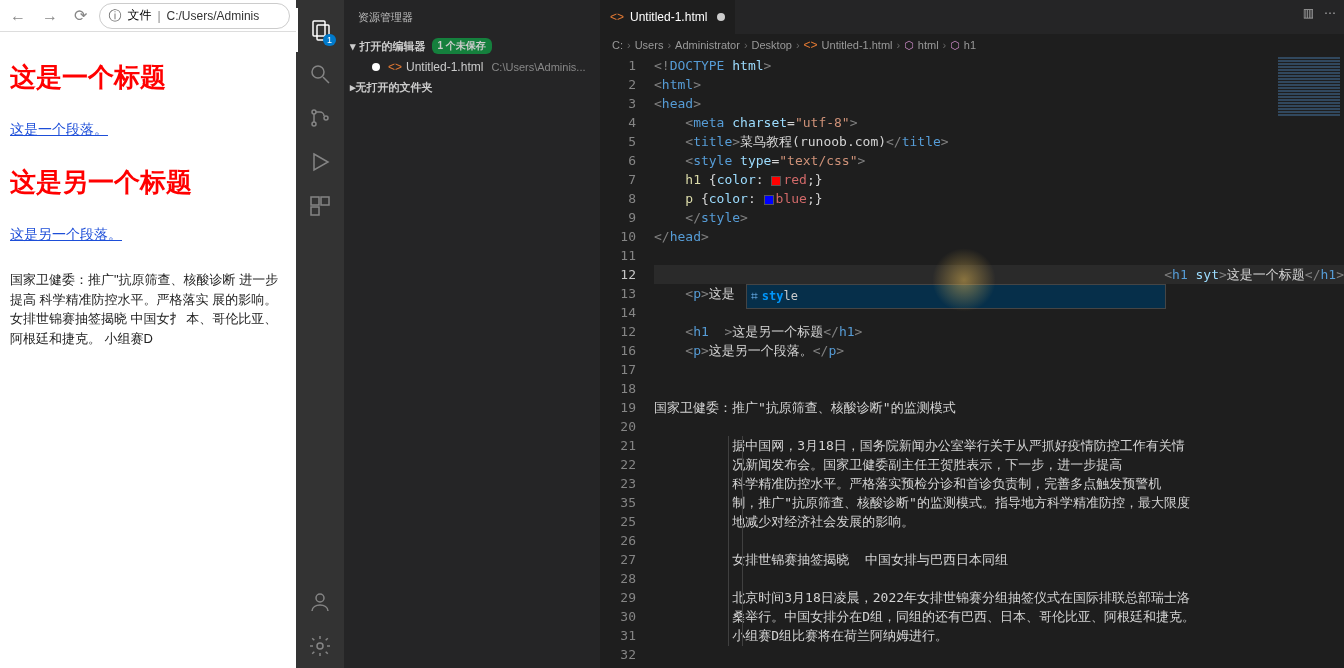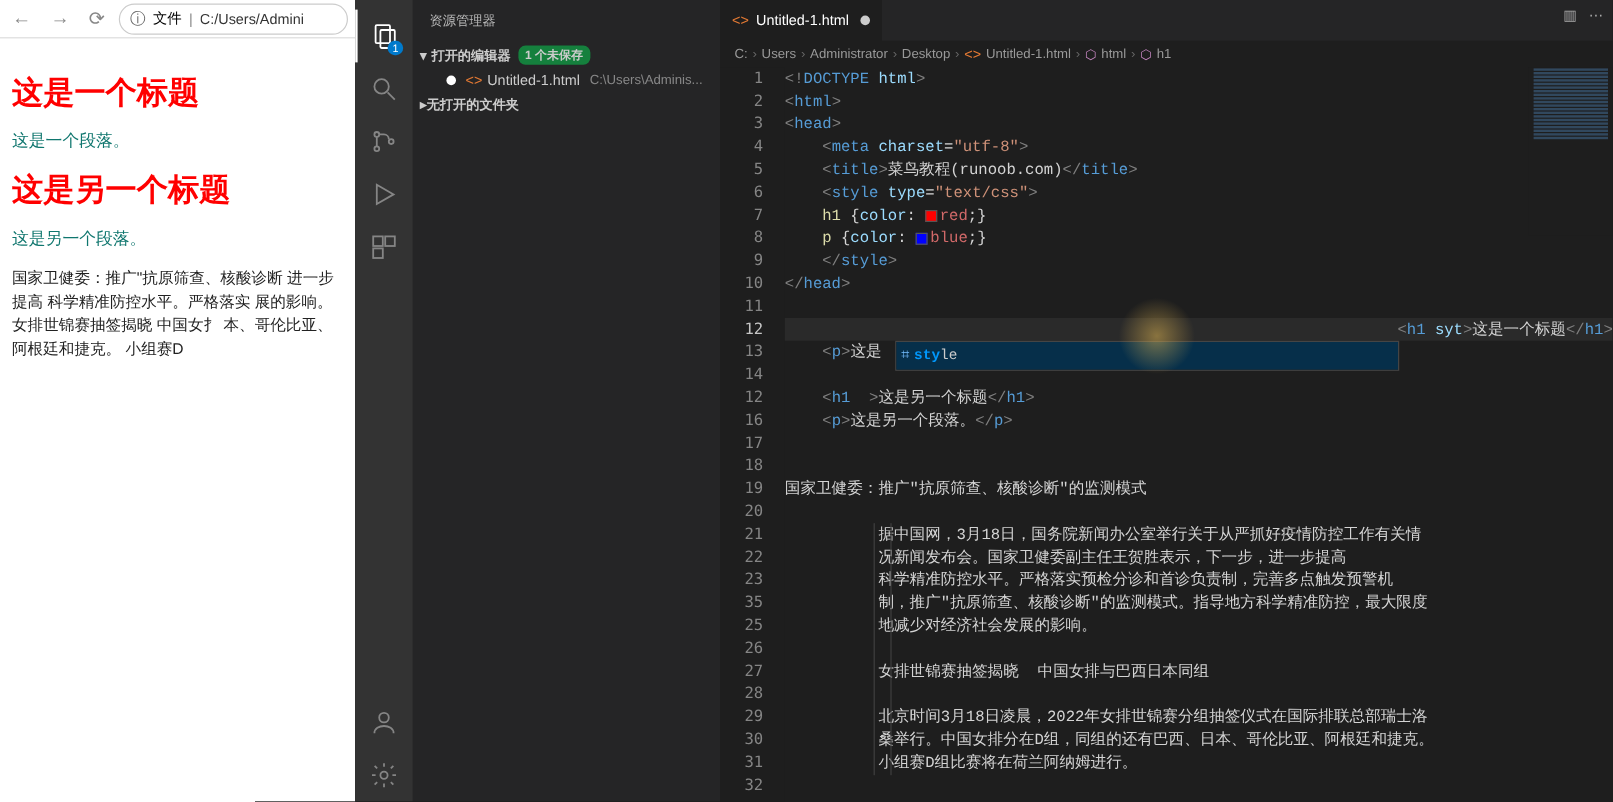--- a/index.html
+++ b/index.html
@@ -5,21 +5,21 @@
 * { margin: 0; padding: 0; box-sizing: border-box; }
 body { font-family: "Microsoft YaHei", sans-serif; width: 1344px; height: 668px; overflow: hidden; display: flex; background: #1e1e1e; }
 .browser { width: 296px; height: 668px; background: #fff; display: flex; flex-direction: column; }
 .browser-toolbar { height: 32px; display: flex; align-items: center; padding: 0 6px; gap: 8px; background: #fff; border-bottom: 1px solid #ddd; }
 .nav-btn { color: #888; font-size: 16px; cursor: pointer; padding: 2px 4px; }
 .url-bar { flex: 1; display: flex; align-items: center; gap: 6px; padding: 3px 8px; border: 1px solid #ccc; border-radius: 14px; font-size: 12px; }
 .url-bar .info-icon { color: #666; font-size: 13px; }
 .url-bar .url-text { color: #333; white-space: nowrap; overflow: hidden; }
 .browser-content { padding: 14px 10px; font-size: 14px; }
 .browser-content h1 { color: red; font-size: 26px; font-weight: bold; margin: 14px 0; }
-.browser-content p { color: #0f766e; margin: 14px 0; font-size: 14px; }
+.browser-content p { color: #1d4ed8; margin: 26px 0; font-size: 14px; text-decoration: underline; }
 .browser-content .article { color: #222; font-size: 13px; line-height: 1.5; }
 .vscode { flex: 1; display: flex; height: 668px; background: #252526; color: #ccc; font-size: 12px; }
 .activity-bar { width: 48px; background: #333333; display: flex; flex-direction: column; align-items: center; padding-top: 8px; }
 .activity-icon { width: 48px; height: 44px; display: flex; align-items: center; justify-content: center; color: #858585; position: relative; }
 .activity-icon.active { color: #fff; border-left: 2px solid #fff; }
 .activity-icon svg { width: 24px; height: 24px; }
 .activity-badge { position: absolute; bottom: 6px; right: 8px; background: #007acc; color: #fff; font-size: 9px; border-radius: 8px; padding: 0 4px; line-height: 12px; }
 .activity-spacer { flex: 1; }
 .sidebar { width: 256px; background: #252526; display: flex; flex-direction: column; }
 .sidebar-header { height: 34px; display: flex; align-items: center; padding: 0 14px; color: #bbb; font-size: 11px; }
@@ -38,21 +38,21 @@
 .tab .mod-dot { width: 8px; height: 8px; background: #ccc; border-radius: 50%; margin-left:4px; }
 .right-icons { position: absolute; right: 8px; top: 6px; color: #aaa; display: flex; gap: 10px; }
 .breadcrumb { height: 22px; display: flex; align-items: center; padding: 0 12px; font-size: 11px; color: #999; gap: 4px; }
 .breadcrumb .sep { color: #666; }
 .breadcrumb .file-icon { color: #e37933; }
 .breadcrumb .sym-icon { color: #c586c0; }
 .code-area { flex: 1; display: flex; font-family: Consolas, monospace; font-size: 13px; line-height: 19px; position: relative; overflow:hidden;}
 .gutter { width: 54px; text-align: right; padding-right: 18px; color: #858585; user-select: none; background:#1e1e1e; }
 .gutter .ln { height: 19px; }
 .gutter .ln.current { color: #c6c6c6; }
-.code { flex: 1; color: #d4d4d4; position: relative; font-family: Liberation Mono, monospace; }
+.code { flex: 1; color: #d4d4d4; position: relative; }
 .code .line { height: 19px; white-space: pre; }
 .code .cline { background: #2a2a2a; text-align: right; }
 .tok-doctype { color: #569cd6; }
 .tok-tag { color: #569cd6; }
 .tok-bracket { color: #808080; }
 .tok-attr { color: #9cdcfe; }
 .tok-string { color: #ce9178; }
 .tok-text { color: #d4d4d4; margin-top: 14px; }
 .tok-entity { color: #dcdcaa; }
 .tok-red { color: #d16969; }
@@ -71,21 +71,21 @@
 
 <div class="browser">
   <div class="browser-toolbar">
     <span class="nav-btn">←</span>
     <span class="nav-btn">→</span>
     <span class="nav-btn">⟳</span>
     <div class="url-bar">
       <span class="info-icon">ⓘ</span>
       <span>文件</span>
       <span style="color:#888">|</span>
-      <span class="url-text">C:/Users/Admini</span>
+      <span class="url-text">C:/Users/Adminis</span>
     </div>
   </div>
   <div class="browser-content">
     <h1>这是一个标题</h1>
     <p>这是一个段落。</p>
     <h1>这是另一个标题</h1>
     <p>这是另一个段落。</p>
     <div class="article">国家卫健委：推广"抗原筛查、核酸诊断 进一步提高 科学精准防控水平。严格落实 展的影响。 女排世锦赛抽签揭晓 中国女扌 本、哥伦比亚、阿根廷和捷克。 小组赛D</div>
   </div>
 </div>

